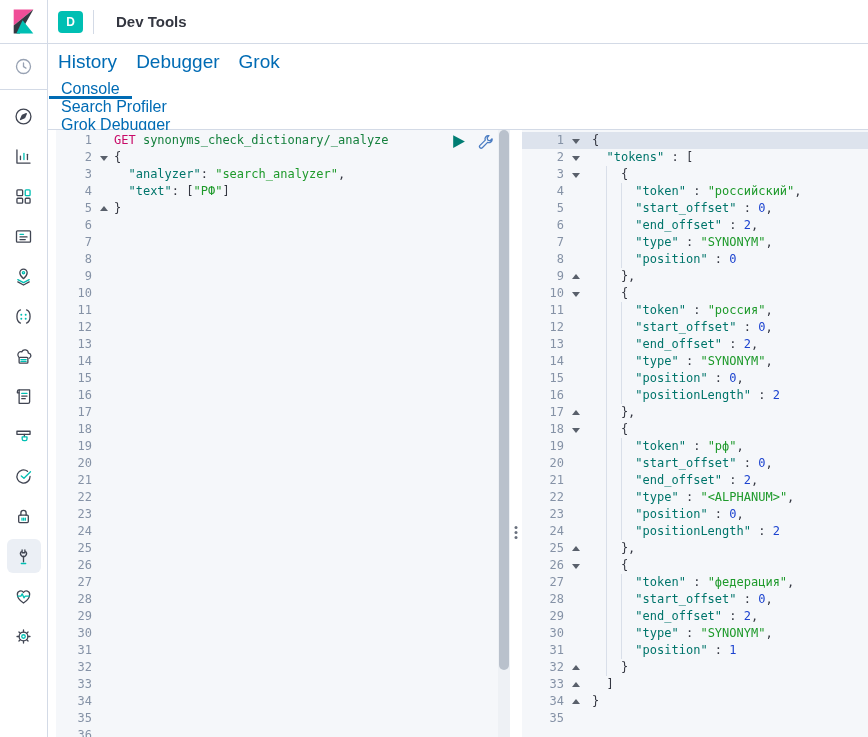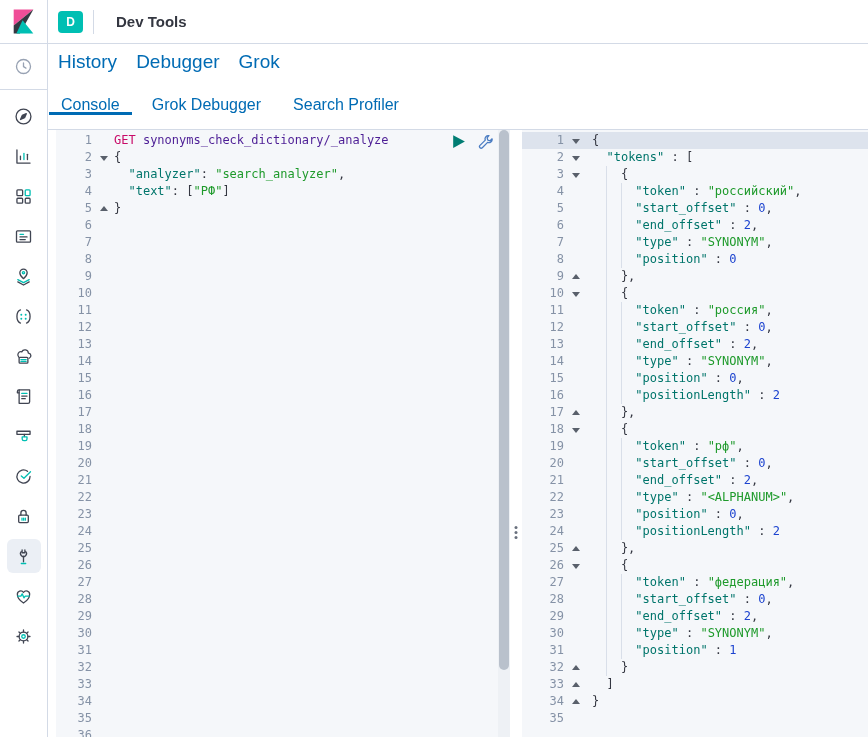--- a/index.html
+++ b/index.html
@@ -18,21 +18,21 @@
   
   .main { flex:1; display:flex; flex-direction:column; min-width:0; }
   .topbar { height:44px; flex-shrink:0; border-bottom:1px solid #d3dae6; display:flex; align-items:center; padding-left:10px; gap:10px; background:#fff; }
   .badge { width:25px; height:22px; border-radius:4px; background:#00bfb3; color:#fff; font-size:12px; font-weight:bold; display:flex; align-items:center; justify-content:center; }
   .vdiv { width:1px; height:24px; background:#d3dae6; }
   .title { font-size:15px; font-weight:600; color:#343741;margin-left:12px; }
 
   .subnav { height:36px; flex-shrink:0; display:flex; align-items:center; gap:19px; padding-left:10px; }
   .subnav span { color:#006bb4; font-size:19px; cursor:pointer; }
 
-  .tabs { height:50px; flex-shrink:0; display:flex; align-items:center; border-bottom:1px solid #d3dae6; padding-left:1px; }
+  .tabs { height:50px; flex-shrink:0; display:flex; align-items:flex-start; border-bottom:1px solid #d3dae6; padding-left:1px;flex-direction:column; }
   .tab { display:flex; align-items:center; padding:0 12px; margin-right:8px; font-size:16px; color:#006bb4; position:relative; cursor:pointer; }
   .tab.active::after { content:""; position:absolute; left:0; right:0; bottom:-1px; height:3px; background:#006bb4; }
 
   
   .editors { flex:1; display:flex; background:#fff; padding-left:8px; min-height:0; }
   .left-wrap { width:454px; flex-shrink:0; display:flex; position:relative; }
   .editor { background:#f5f7fa; overflow:hidden; font-family:"DejaVu Sans Mono", monospace; font-size:12px; line-height:17px; padding-top:2px; flex:1; min-width:0; }
   .vscroll { width:12px; background:#eef1f5; position:relative; flex-shrink:0; }
   .vscroll .thumb { position:absolute; top:0; left:1px; right:1px; height:540px; background:#b9c1cc; border-radius:6px; }
   .split { width:12px; background:#fff; position:relative; flex-shrink:0; cursor:col-resize; }
@@ -42,21 +42,21 @@
   .ln-row { display:flex; height:17px; white-space:pre; }
   .ln-row.active { background:#dde3ed; }
   .gut { width:40px; flex-shrink:0; text-align:right; color:#8592a6; padding-right:4px; }
   .right-ed .gut { width:46px; }
   .fold { width:16px; flex-shrink:0; position:relative; }
   .fold.open::after { content:""; position:absolute; top:7px; left:4px; border-left:4px solid transparent; border-right:4px solid transparent; border-top:5px solid #59606b; }
   .fold.end::after  { content:""; position:absolute; top:6px; left:4px; border-left:4px solid transparent; border-right:4px solid transparent; border-bottom:5px solid #59606b; }
   pre.code { flex:1; position:relative; padding-left:2px; color:#343741; font:inherit; overflow:hidden; }
   .right-ed pre.code { padding-left:8px; }
   pre.code i.guide { position:absolute; top:0; bottom:0; width:1px; background:#d9dfe9; }
-  .tk-method { color:#c80a68; } .tk-url { color:#4c1d95; }
+  .tk-method { color:#c80a68; } .tk-url { color:#15803d; }
   .tk-key { color:#00756b; } .tk-str { color:#1e9a2b; } .tk-num { color:#1c43cf; }
 
   .actions { position:absolute; top:3px; right:16px; display:flex; gap:11px; align-items:center; z-index:2; }
   .actions > span { cursor:pointer; display:flex; }
 </style>
 </head>
 <body>
 
 <div class="app">
   <aside class="sidebar">
@@ -224,22 +224,22 @@
       <span class="title">Dev Tools</span>
     </header>
 
     <nav class="subnav" id="subnav">
         <span>History</span>
         <span>Debugger</span>
         <span>Grok</span>
       </nav>
     <div class="tabs" id="tabs">
         <div class="tab active">Console</div>
+        <div class="tab">Search Profiler</div>
         <div class="tab">Grok Debugger</div>
-        <div class="tab">Search Profiler</div>
       </div>
 
     <div class="editors">
       <div class="left-wrap">
         <div class="editor left-ed" id="req-editor">
             <div class="ln-row"><span class="gut">1</span><span class="fold "></span><pre class="code"><span class="tk-method">GET</span> <span class="tk-url">synonyms_check_dictionary/_analyze</span></pre></div>
             <div class="ln-row"><span class="gut">2</span><span class="fold open"></span><pre class="code">{</pre></div>
             <div class="ln-row"><span class="gut">3</span><span class="fold "></span><pre class="code">  <span class="tk-key">"analyzer"</span>: <span class="tk-str">"search_analyzer"</span>,</pre></div>
             <div class="ln-row"><span class="gut">4</span><span class="fold "></span><pre class="code">  <span class="tk-key">"text"</span>: [<span class="tk-str">"РФ"</span>]</pre></div>
             <div class="ln-row"><span class="gut">5</span><span class="fold end"></span><pre class="code">}</pre></div>

